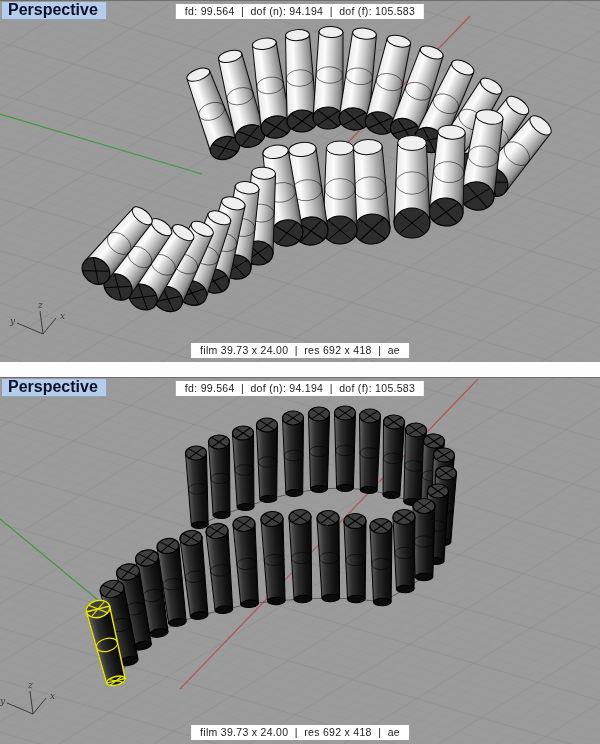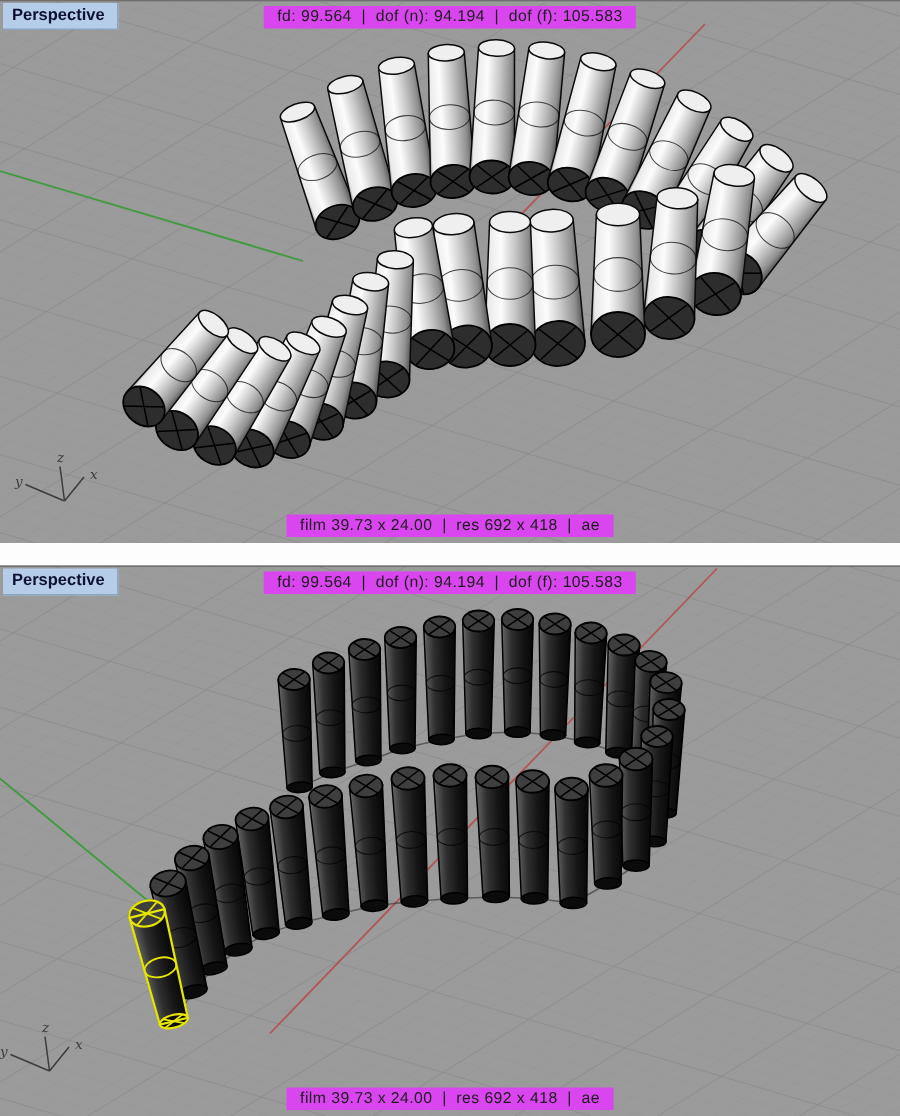--- a/index.html
+++ b/index.html
@@ -1,23 +1,23 @@
 <!DOCTYPE html>
 <html><head>
 <meta charset="utf-8">
 <style>
   html,body{margin:0;padding:0;background:#fff;}
   #stage{position:relative;width:600px;height:744px;overflow:hidden;background:#fff;
          font-family:"Liberation Sans",sans-serif;}
   .panel{position:absolute;left:0;width:600px;background:#9b9b9b;border-top:1px solid #6e6e6e;box-sizing:border-box;}
   .panel svg{position:absolute;left:0;top:0;}
   .vp-label{position:absolute;left:2px;top:1px;background:#b5cde8;color:#0d1030;
-            font-size:11px;font-weight:bold;padding:1px 8px 2px 6px;line-height:14px;
+            font-size:16px;font-weight:bold;padding:1px 8px 2px 6px;line-height:14px;
             border-right:1px solid #8aa3bf;border-bottom:1px solid #8aa3bf;z-index:5;}
-  .hud{position:absolute;left:50%;transform:translateX(-50%);background:#d946ef;color:#1c1c1c;
+  .hud{position:absolute;left:50%;transform:translateX(-50%);background:#ffffff;color:#1c1c1c;
        font-size:10.5px;letter-spacing:0.3px;line-height:14px;padding:0 9px 1px 9px;white-space:pre;z-index:5;}
   .hud.top{top:3px;}
   .hud.bottom{bottom:4px;text-align:center;}
   #gap{position:absolute;left:0;top:362px;width:600px;height:15px;background:#fdfdfd;}
 </style>
 </head>
 <body>
 
 <div id="stage">
 

